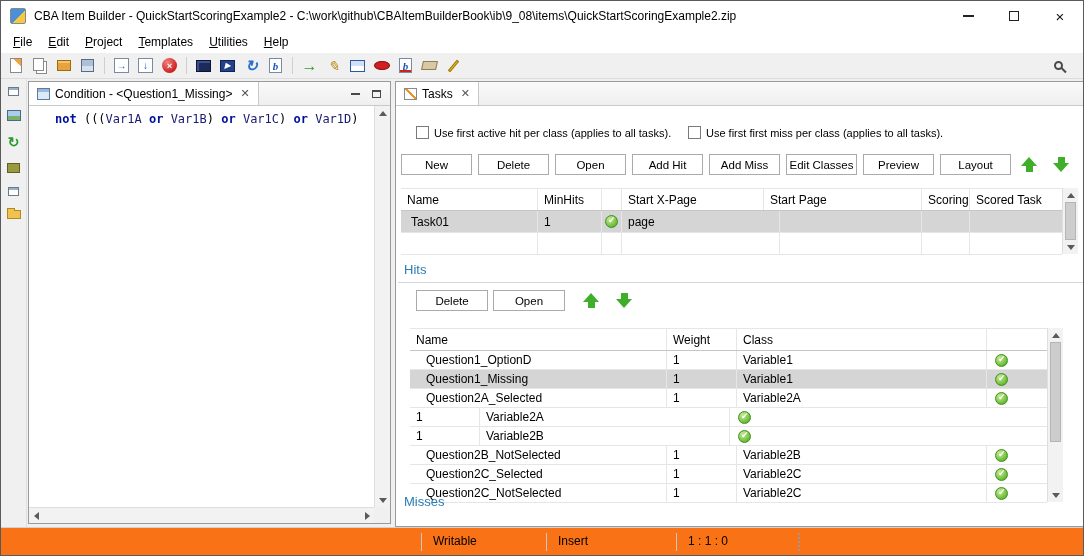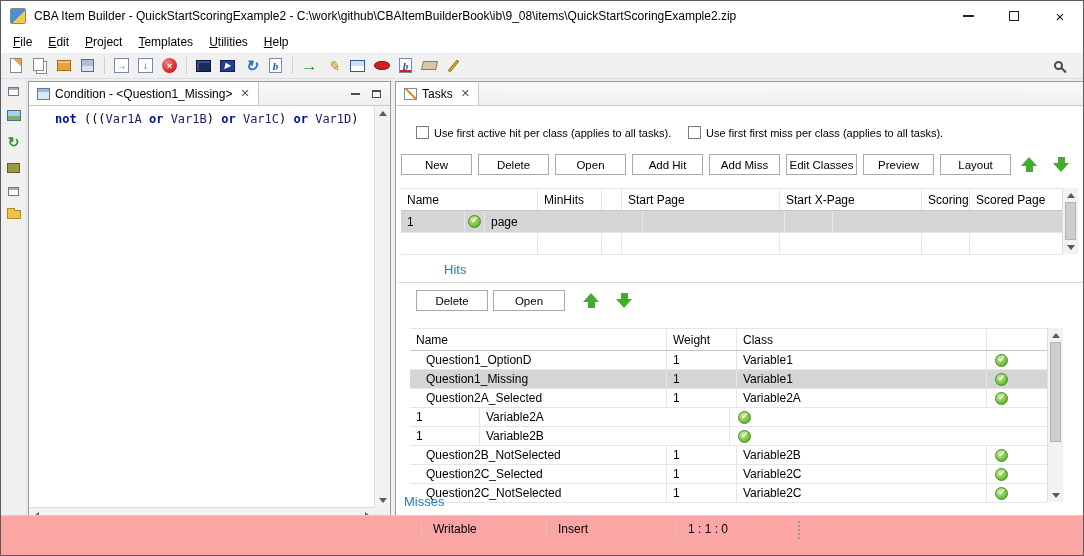--- a/index.html
+++ b/index.html
@@ -125,21 +125,21 @@
 
   .hits-table { position:absolute; top:222px; left:14px; width:637px; border-top:1px solid #e6e6e6; }
   .hits-table .trow.head { height:22px; }
   .hits-table .trow { height:19px; }
   .hits-scroll { top:222px; left:651px; height:174px; }
 
   .ok { width:13px; height:13px; border-radius:50%; background:radial-gradient(circle at 35% 30%, #cdeb9a, #62b92e 75%); border:1px solid #3f8f1f; position:relative; flex:none; }
   .ok::after { content:"✓"; position:absolute; left:2px; top:-1px; font-size:9px; color:#fff; font-weight:bold; }
 
   
-  .statusbar { position:absolute; left:0; right:0; bottom:0; height:40px; background:#fca5a5; border-top:1px solid #d2d2d2; }
+  .statusbar { position:absolute; left:0; right:0; bottom:0; height:28px; background:#f97316; border-top:1px solid #d2d2d2; }
   .st-item { position:absolute; top:0; height:27px; line-height:27px; font-size:12px; }
   .st-sep { position:absolute; top:5px; width:1px; height:18px; background:#c8c8c8; }
   .st-grip { position:absolute; top:5px; height:18px; width:3px; border-left:2px dotted #9a9a9a; }
 </style>
 </head>
 <body>
 
 <div class="window">
 
   <div class="titlebar">
@@ -336,26 +336,27 @@
       <div class="garrow" style="position:absolute; top:48px; left:654px;">
           <i class="g-stem"></i>
           <i class="g-head-d"></i>
         </div>
 
       <div class="tasks-table">
         <div class="trow head">
           <div class="tcell tt-c0">Name</div>
           <div class="tcell tt-c1">MinHits</div>
           <div class="tcell tt-c2"></div>
+          <div class="tcell tt-c4">Start X-Page</div>
           <div class="tcell tt-c3">Start Page</div>
-          <div class="tcell tt-c4">Start X-Page</div>
           <div class="tcell tt-c5">Scoring</div>
-          <div class="tcell tt-c6">Scored Page</div>
+          <div class="tcell tt-c6">Scored Task</div>
         </div>
         <div class="trow selected">
+          <div class="tcell tt-c0" style="padding-left:10px;">Task01</div>
           <div class="tcell tt-c1">1</div>
           <div class="tcell tt-c2">
               <span class="ok"></span>
             </div>
           <div class="tcell tt-c3">page</div>
           <div class="tcell tt-c4"></div>
           <div class="tcell tt-c5"></div>
           <div class="tcell tt-c6"></div>
         </div>
         <div class="trow">
@@ -371,21 +372,21 @@
       <div class="scroll-v tasks-scroll" style="position:absolute;">
         <div class="sarrow" style="top:0;">
             <i class="tri-u"></i>
           </div>
         <div class="sarrow" style="bottom:0;">
             <i class="tri-d"></i>
           </div>
         <div class="sthumb" style="top:14px; height:38px;"></div>
       </div>
 
-      <div class="sect-title" style="top:156px;margin-left:40px;">Hits</div>
+      <div class="sect-title" style="top:156px;">Hits</div>
       <div class="sect-line" style="top:176px;"></div>
 
       <div class="hitbtns">
         <button class="btn hb-w">Delete</button>
         <button class="btn hb-w">Open</button>
       </div>
       <div class="hit-arrows">
         <div class="garrow">
             <i class="g-head-u"></i>
             <i class="g-stem"></i>

